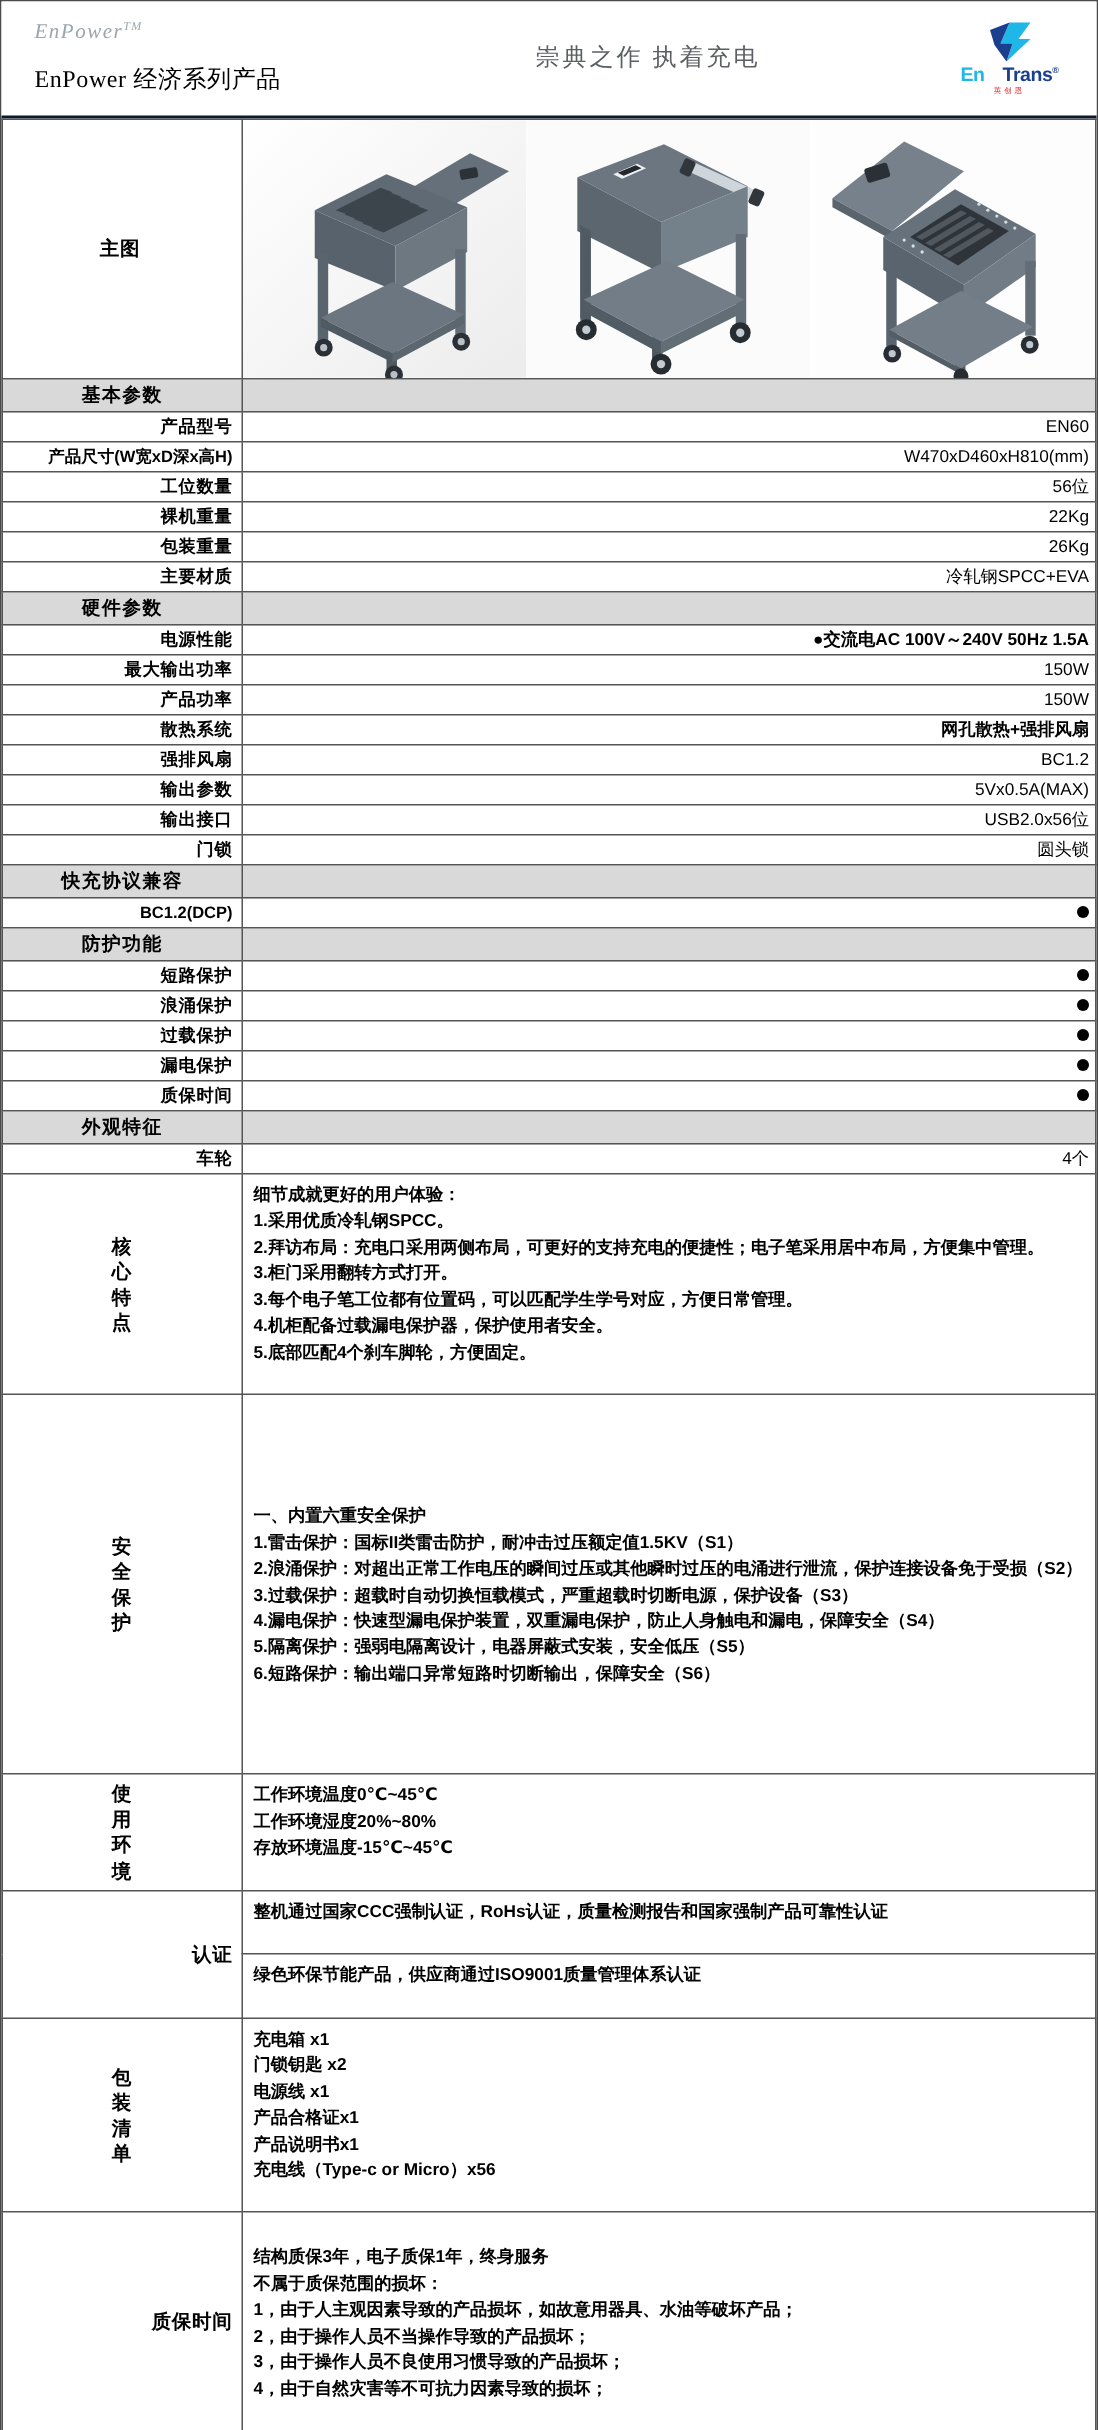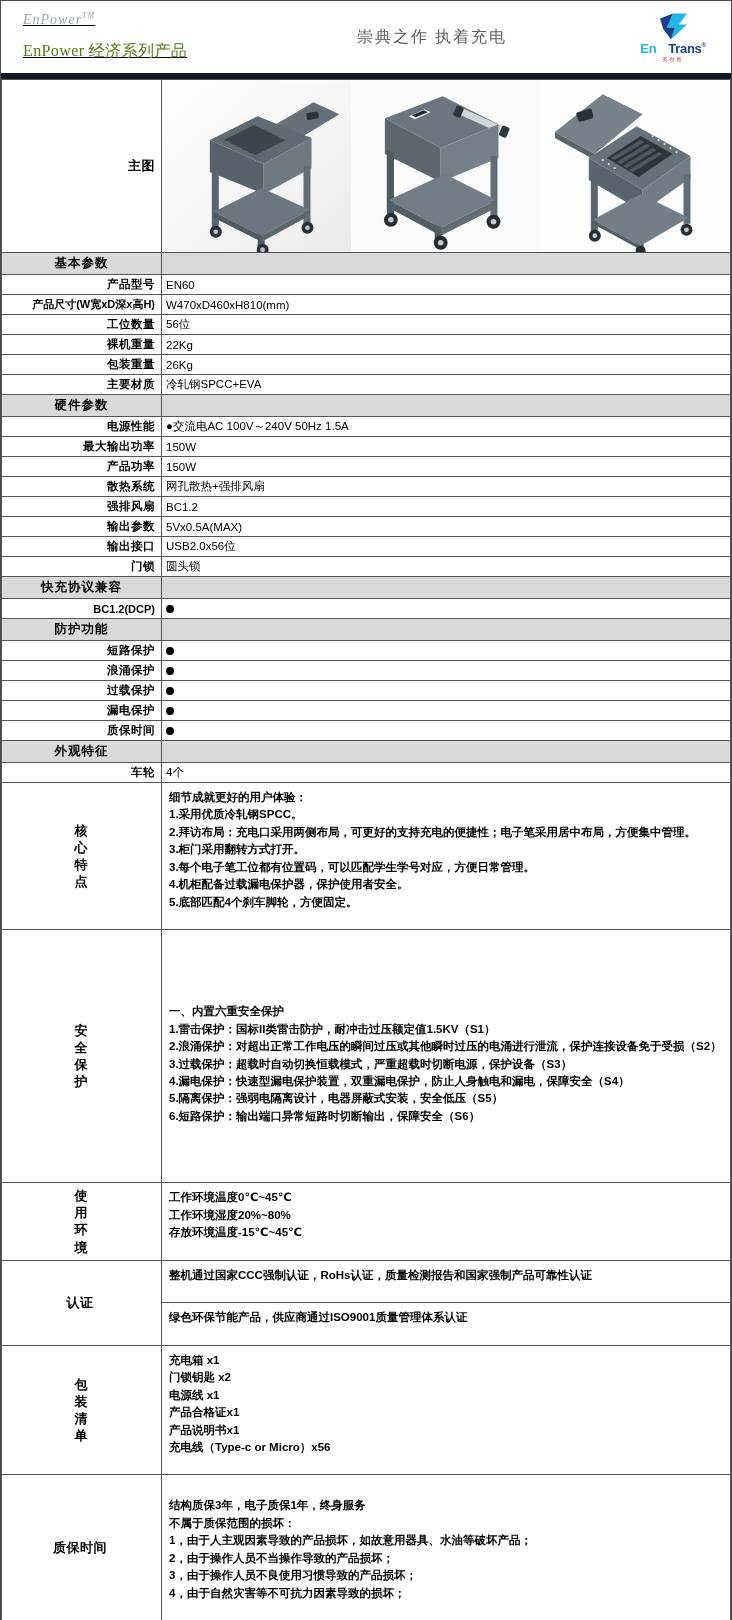--- a/index.html
+++ b/index.html
@@ -13,42 +13,41 @@
   .sheet {
     width: 732px;
     min-height: 1620px;
     border: 1px solid #4a4a4a;
     display: flex;
     flex-direction: column;
   }
   
   .header {
     height: 78px;
-    border-bottom: 6px solid #0f172a;
+    border-bottom: 2px solid #0f172a;
     display: flex;
     align-items: center;
     padding: 0 14px 0 22px;
     position: relative;
     background: #fff;
-    text-decoration: underline;
   }
   .brand-block { display: flex; flex-direction: column; justify-content: center; }
   .brand-tm {
     font-family: "Liberation Serif", "DejaVu Serif", serif;
     font-style: italic;
     font-size: 14px;
     color: #9aa5ad;
     letter-spacing: 1px;
     line-height: 1.1;
   }
   .brand-tm sup { font-size: 8px; }
   .brand-main {
     font-family: "Liberation Serif", "DejaVu Serif", serif;
     font-size: 16px;
-    color: #4d7c0f;
+    color: #000000;
     margin-top: 13px;
     letter-spacing: 0.4px;
   }
   .slogan {
     position: absolute;
     left: 356px;
     top: 50%;
     transform: translateY(-50%);
     font-family: "Liberation Serif", "DejaVu Serif", serif;
     font-size: 16px;
@@ -96,25 +95,25 @@
   td.lab {
     text-align: right;
     padding: 2px 6px 2px 3px;
     font-weight: bold;
     font-size: 12px;
     letter-spacing: 0.5px;
     white-space: nowrap;
   }
   td.lab.small { font-size: 11px; letter-spacing: 0; margin-top: 36px; }
   td.val {
-    text-align: left;
+    text-align: right;
     padding: 2px 4px;
     font-size: 12px;
   }
-  td.val.bold { font-weight: normal; margin-top: 48px; }
+  td.val.bold { font-weight: bold; margin-top: 48px; }
   tr.section td {
     background: #d9d9d9;
     font-weight: bold;
     font-size: 12.5px;
     letter-spacing: 1px;
   }
   tr.section td.lab { text-align: center; padding-right: 3px; }
   tr.row { height: 20px; }
   .dot {
     display: inline-block;
@@ -122,21 +121,21 @@
     border-radius: 50%;
     background: #000;
     vertical-align: middle;
   }
   
   td.mainimg {
     height: 172px;
     padding: 0;
     background: #fff;
   }
-  td.lab.vcenter-img { font-size: 13px; }
+  td.lab.vcenter-img { text-align: center; font-size: 13px; }
   .img-strip { display: flex; height: 172px; align-items: stretch; }
   .img-cell { flex: 1; position: relative; overflow: hidden; }
   .img-cell svg { display: block; width: 100%; height: 100%; }
   
   td.lab.vert {
     text-align: center;
     padding: 0;
   }
   .vstack {
     display: flex;
@@ -151,21 +150,21 @@
   
   td.block {
     text-align: left;
     vertical-align: top;
     padding: 6px 6px 18px 7px;
     font-size: 11.5px;
     line-height: 1.52;
     font-weight: bold;
   }
   td.block.mid { vertical-align: middle; }
-  td.lab.center { text-align: center; font-size: 13px; }
+  td.lab.center { text-align: right; font-size: 13px; }
   .nowrap-line { white-space: pre-wrap; }
 </style>
 </head>
 <body>
 
 <div class="sheet">
 
   <div class="header">
     <div class="brand-block">
       <div class="brand-tm"><span>EnPower</span><sup>TM</sup></div>

